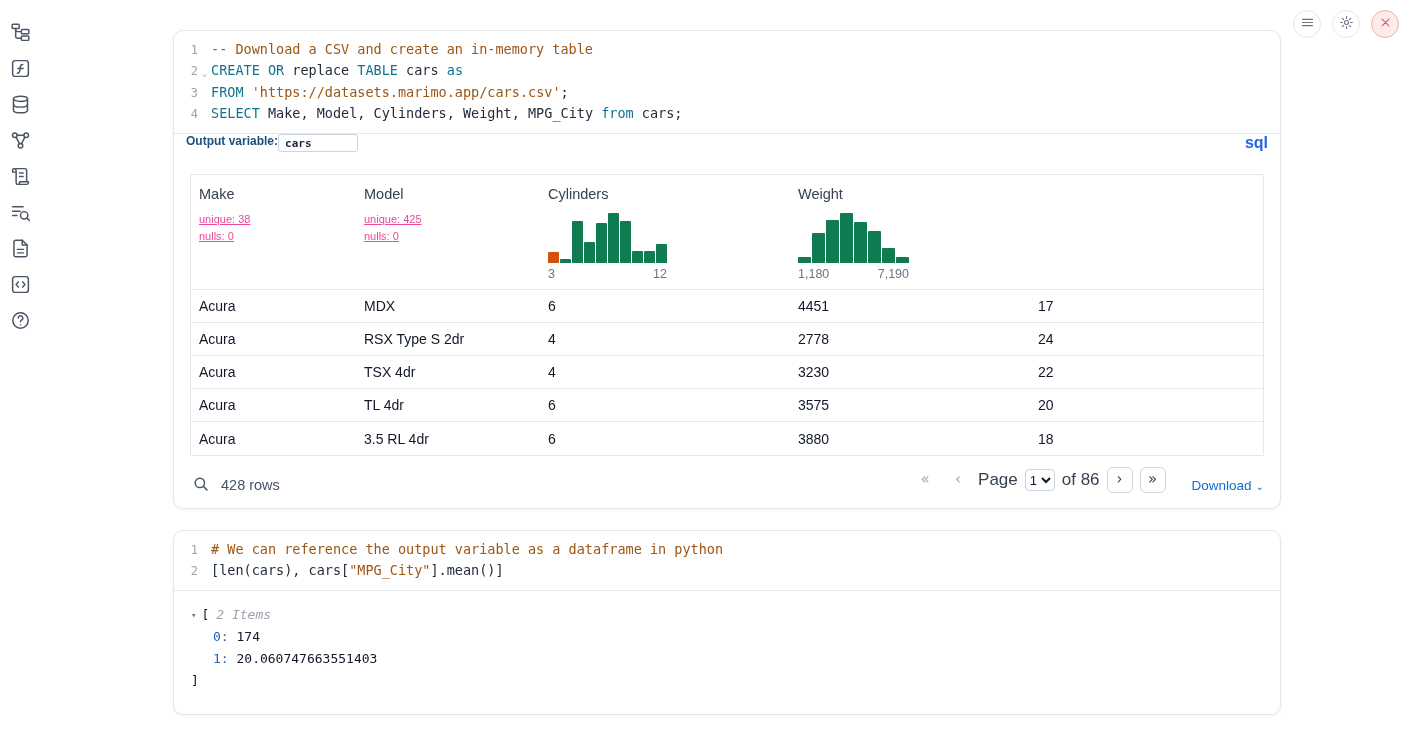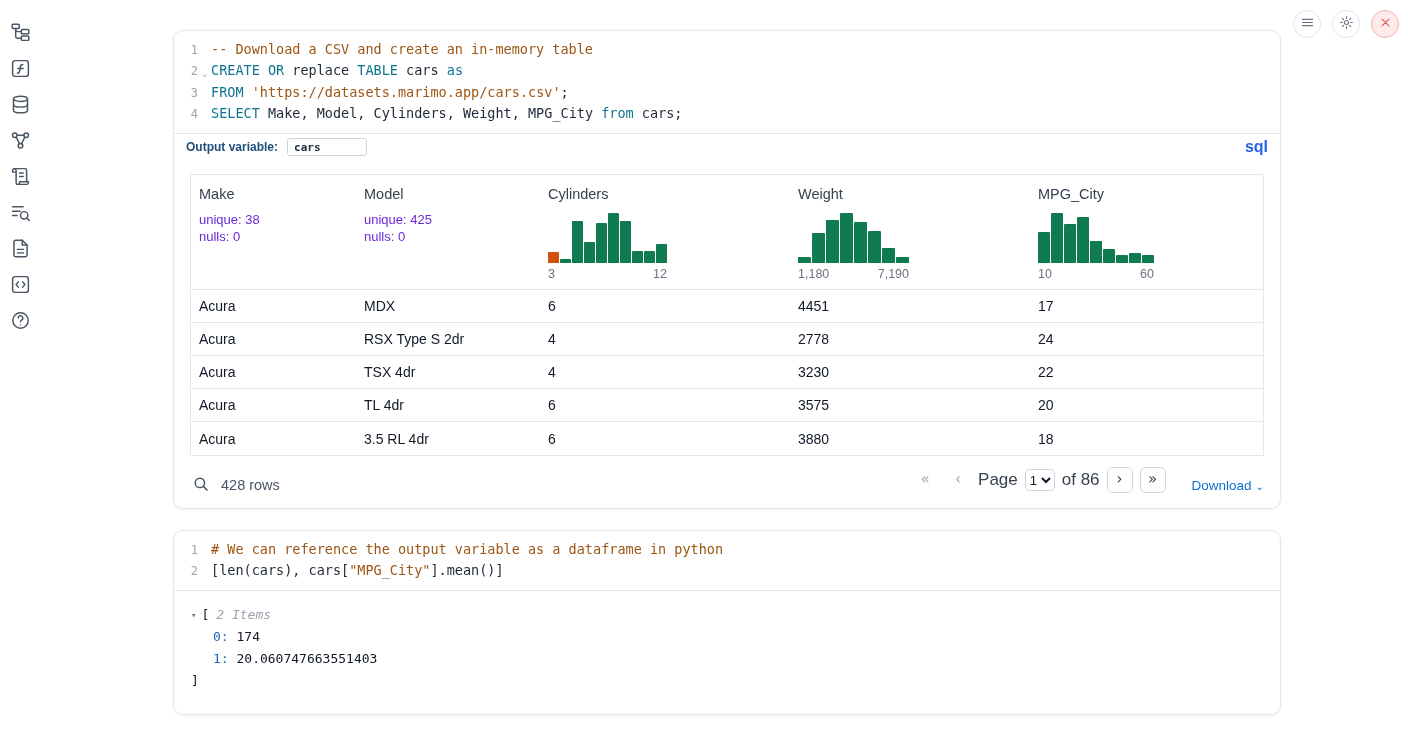--- a/index.html
+++ b/index.html
@@ -28,33 +28,33 @@
   .code-line { display: flex; font-family: "DejaVu Sans Mono", monospace; font-size: 13.5px; line-height: 19.5px; white-space: pre; }
   .ln { width: 24px; flex: none; text-align: right; color: #9ca3af; font-size: 12px; padding-top: 1px; }
   .fold { width: 13px; flex: none; text-align: center; color: #9ca3af; font-size: 9px; padding-top: 3px; }
   .code-text { color: #1f2937; }
   .tk-kw { color: #0e7490; margin-top: 12px; }
   .tk-comment { color: #9d5614; }
   .tk-str { color: #9d5614; }
   .tk-plain { color: #1f2937; }
 
   
-  .ovrow { border-top: 1px solid #e5e7eb; height: 27px; display: flex; align-items: center; padding: 0 12px; gap: 9px; }
+  .ovrow { border-top: 1px solid #e5e7eb; height: 27px; display: flex; align-items: flex-start; padding: 0 12px; }
   .ovlabel { font-size: 12px; font-weight: 700; color: #1f4e79; }
   .ovinput { width: 80px; height: 18px; border: 1px solid #cbd5e1; border-radius: 3px;
     font-family: "DejaVu Sans Mono", monospace; font-size: 11px; font-weight: 700; color: #1e293b; padding: 0 6px; }
   .langbadge { margin-left: auto; font-size: 16px; font-weight: 600; color: #2563eb; }
 
   
   .tablebox { margin: 14px 16px 0 16px; border: 1px solid #e5e7eb; border-radius: 1px; overflow: hidden; }
   .tgrid { display: grid; grid-template-columns: 165px 184px 250px 240px 1fr; }
   .thead { border-bottom: 1px solid #e5e7eb; }
   .th { padding: 11px 8px 8px 8px; }
   .th-name { font-size: 14.5px; color: #374151; margin-bottom: 9px; }
-  .stat { font-size: 13px; color: #6d28d9; line-height: 17px; }
+  .stat { font-size: 11px; color: #ec4899; line-height: 17px; text-decoration: underline; }
   .bars { display: flex; align-items: flex-end; gap: 1px; height: 52px; margin-top: 2px; }
   .bar { border-radius: 1px 1px 0 0; }
   .axis-labels { display: flex; justify-content: space-between; font-size: 12.5px; color: #6b7280; margin-top: 4px; }
   .trow { height: 33px; align-items: center; border-bottom: 1px solid #e5e7eb; }
   .trow:last-child { border-bottom: none; }
   .td { padding: 0 8px; font-size: 14px; color: #111827; overflow: hidden; white-space: nowrap; }
 
   
   .tfoot { display: flex; align-items: flex-end; padding: 11px 16px 15px 18px; }
   .s-icon { width: 18px; height: 18px; color: #475569; cursor: pointer; }
@@ -231,40 +231,20 @@
                 <div class="bar" style="width:13px;height:32px;background:#107a50"></div>
                 <div class="bar" style="width:13px;height:15px;background:#107a50"></div>
                 <div class="bar" style="width:13px;height:6px;background:#107a50"></div>
               </div>
               <div class="axis-labels" style="width:111px">
                 <span>1,180</span>
                 <span>7,190</span>
               </div>
             </div>
           </div>
-          <div class="th">
-            <div class="th-name">MPG_City</div>
-            <div>
-              <div class="bars" style="width:116px">
-                <div class="bar" style="width:12px;height:31px;background:#107a50"></div>
-                <div class="bar" style="width:12px;height:50px;background:#107a50"></div>
-                <div class="bar" style="width:12px;height:39px;background:#107a50"></div>
-                <div class="bar" style="width:12px;height:46px;background:#107a50"></div>
-                <div class="bar" style="width:12px;height:22px;background:#107a50"></div>
-                <div class="bar" style="width:12px;height:14px;background:#107a50"></div>
-                <div class="bar" style="width:12px;height:8px;background:#107a50"></div>
-                <div class="bar" style="width:12px;height:10px;background:#107a50"></div>
-                <div class="bar" style="width:12px;height:8px;background:#107a50"></div>
-              </div>
-              <div class="axis-labels" style="width:116px">
-                <span>10</span>
-                <span>60</span>
-              </div>
-            </div>
-          </div>
         </div>
       <div id="tbody">
           <div class="tgrid trow">
             <div class="td">Acura</div>
             <div class="td">MDX</div>
             <div class="td">6</div>
             <div class="td">4451</div>
             <div class="td">17</div>
           </div>
           <div class="tgrid trow">

